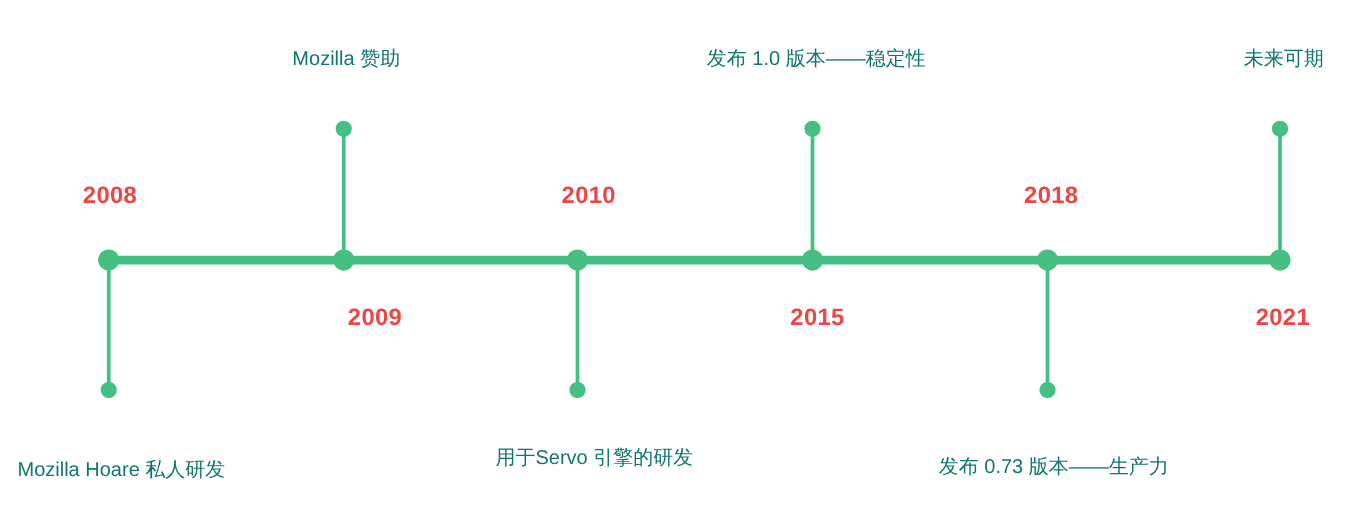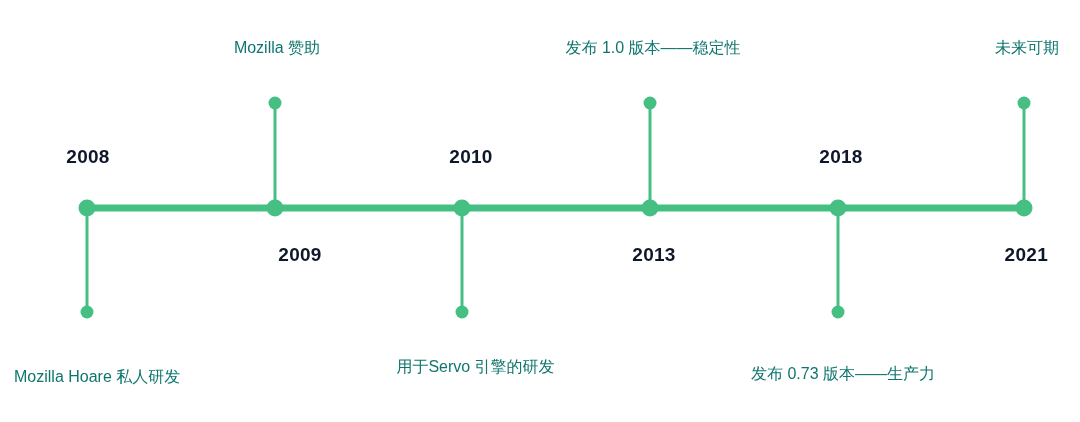--- a/index.html
+++ b/index.html
@@ -45,21 +45,21 @@
   }
   .lbl.right-anchor {
     transform: translateX(-100%);
     text-align: left;
   }
   .year {
     position: absolute;
     white-space: nowrap;
     font-size: 19px;
     font-weight: bold;
-    color: #0f172a;
+    color: #ef4444;
     letter-spacing: 0.3px;
     transform: translateX(-50%);
     font-family: "Liberation Sans", "DejaVu Sans", sans-serif;
   }
   .year.right-anchor {
     transform: translateX(-100%);
   }
   .evt-line2 {
     display: block;
     margin-top: 16px;
@@ -96,21 +96,21 @@
     <circle cx="838" cy="208" r="8.5" fill="#45bf82"></circle>
     <circle cx="1024" cy="208" r="8.5" fill="#45bf82"></circle>
   </svg>
 
   <div class="year" style="left:88px; top:146px;">2008</div>
 
   <div class="year" style="left:277px; top:244px;margin-left:23px;">2009</div>
 
   <div class="year" style="left:471px; top:146px;">2010</div>
 
-  <div class="year" style="left:654px; top:244px;">2013</div>
+  <div class="year" style="left:654px; top:244px;">2015</div>
 
   <div class="year" style="left:841px; top:146px;">2018</div>
 
   <div class="year right-anchor" style="left:1048px; top:244px;">2021</div>
 
   <div class="lbl left-anchor" style="left:14px; top:366px;">Mozilla Hoare 私人研发</div>
 
   <div class="lbl center" style="left:277px; top:37px;">Mozilla 赞助</div>
 
   <div class="lbl center" style="left:463px; top:340px;">

